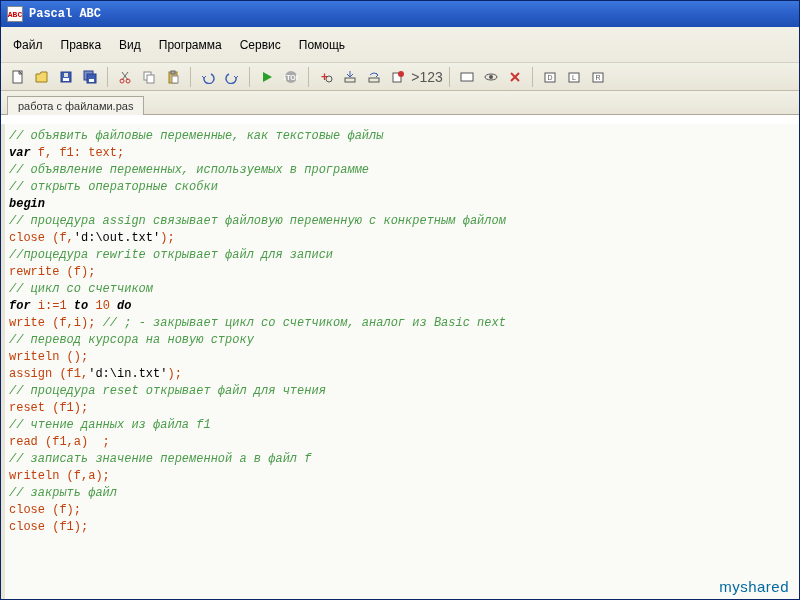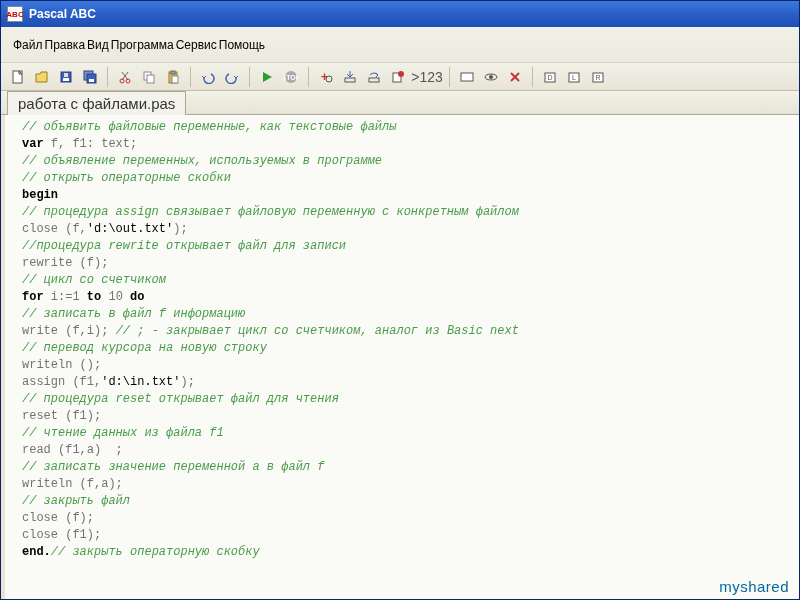--- a/index.html
+++ b/index.html
@@ -20,41 +20,42 @@
   }
   .titlebar {
     background: linear-gradient(to bottom, #3b77dd 0%, #2a5fc7 50%, #1e4eb3 100%);
     height: 26px;
     display: flex;
     align-items: center;
     padding: 0 6px;
     color: #fff;
     font-weight: bold;
     font-size: 12px;
+    font-family: Liberation Mono, monospace;
   }
   .titlebar .app-icon {
     width: 16px; height: 16px;
     background: #fff;
     border: 1px solid #888;
     margin-right: 6px;
     display: flex;
     align-items: center;
     justify-content: center;
     font-size: 8px;
     color: #c00;
     font-weight: bold;
   }
   .menubar {
     background: linear-gradient(to bottom, #f2f1e7 0%, #eceade 100%);
     height: 36px;
     display: flex;
     align-items: center;
     padding: 14px 12px;
     border-bottom: 1px solid #d4d0c8;
-    gap: 2px;
+    gap: 18px;
     font-size: 12px;
     color: #000;
   }
   .menubar span { cursor: default; }
   .toolbar {
     background: linear-gradient(to bottom, #f2f1e7 0%, #e8e5d7 100%);
     height: 28px;
     display: flex;
     align-items: center;
     padding: 0 6px;
@@ -81,41 +82,42 @@
     display: flex;
     align-items: flex-end;
     padding: 0 6px;
     border-bottom: 1px solid #aca899;
   }
   .tab {
     background: #f4f3eb;
     border: 1px solid #aca899;
     border-bottom: none;
     padding: 3px 10px;
-    font-size: 15px;
+    font-size: 11px;
     color: #333;
     position: relative;
     top: 1px;
   }
   .editor {
     flex: 1;
     background: #fafaf6;
     border-left: 4px solid #e8e5d7;
-    padding: 4px 17px;
+    padding: 4px 4px;
     font-family: "Courier New", monospace;
     font-size: 12px;
     line-height: 17px;
     overflow: hidden;
     position: relative;
+    margin-top: 9px;
   }
   .code-line { white-space: pre; }
   .c-comment { color: #4a9c4a; font-style: italic; }
-  .c-keyword { color: #000; font-weight: bold; }
+  .c-keyword { color: #000; font-weight: bold; font-style: italic; }
   .c-string  { color: #000000; }
-  .c-plain   { color: #737373; }
+  .c-plain   { color: #c2410c; }
   .watermark {
     position: absolute;
     bottom: 4px;
     right: 10px;
     font-family: Arial, sans-serif;
     font-size: 15px;
     color: #0369a1;
     letter-spacing: 0.5px;
   }
   svg { display: block; }
@@ -286,31 +288,29 @@
       <div class="code-line"><span class="c-keyword">var</span><span class="c-plain"> f, f1: text;</span></div>
       <div class="code-line"><span class="c-comment">// объявление переменных, используемых в программе</span></div>
       <div class="code-line"><span class="c-comment">// открыть операторные скобки</span></div>
       <div class="code-line"><span class="c-keyword">begin</span></div>
       <div class="code-line"><span class="c-comment">// процедура assign связывает файловую переменную с конкретным файлом</span></div>
       <div class="code-line"><span class="c-plain">close (f,</span><span class="c-string">'d:\out.txt'</span><span class="c-plain">);</span></div>
       <div class="code-line"><span class="c-comment">//процедура rewrite открывает файл для записи</span></div>
       <div class="code-line"><span class="c-plain">rewrite (f);</span></div>
       <div class="code-line"><span class="c-comment">// цикл со счетчиком</span></div>
       <div class="code-line"><span class="c-keyword">for</span><span class="c-plain"> i:=1 </span><span class="c-keyword">to</span><span class="c-plain"> 10 </span><span class="c-keyword">do</span></div>
-      <div class="code-line"><span class="c-comment">// записать в файл f информацию</span></div>
       <div class="code-line"><span class="c-plain">write (f,i); </span><span class="c-comment">// ; - закрывает цикл со счетчиком, аналог из Basic next</span></div>
       <div class="code-line"><span class="c-comment">// перевод курсора на новую строку</span></div>
       <div class="code-line"><span class="c-plain">writeln ();</span></div>
       <div class="code-line"><span class="c-plain">assign (f1,</span><span class="c-string">'d:\in.txt'</span><span class="c-plain">);</span></div>
       <div class="code-line"><span class="c-comment">// процедура reset открывает файл для чтения</span></div>
       <div class="code-line"><span class="c-plain">reset (f1);</span></div>
       <div class="code-line"><span class="c-comment">// чтение данных из файла f1</span></div>
       <div class="code-line"><span class="c-plain">read (f1,a)  ;</span></div>
       <div class="code-line"><span class="c-comment">// записать значение переменной a в файл f</span></div>
       <div class="code-line"><span class="c-plain">writeln (f,a);</span></div>
       <div class="code-line"><span class="c-comment">// закрыть файл</span></div>
       <div class="code-line"><span class="c-plain">close (f);</span></div>
       <div class="code-line"><span class="c-plain">close (f1);</span></div>
-      <div class="code-line"><span class="c-keyword">end.</span><span class="c-comment">// закрыть операторную скобку</span></div>
       <div class="watermark">myshared</div>
   </div>
 
 </div>
 
 </body></html>

